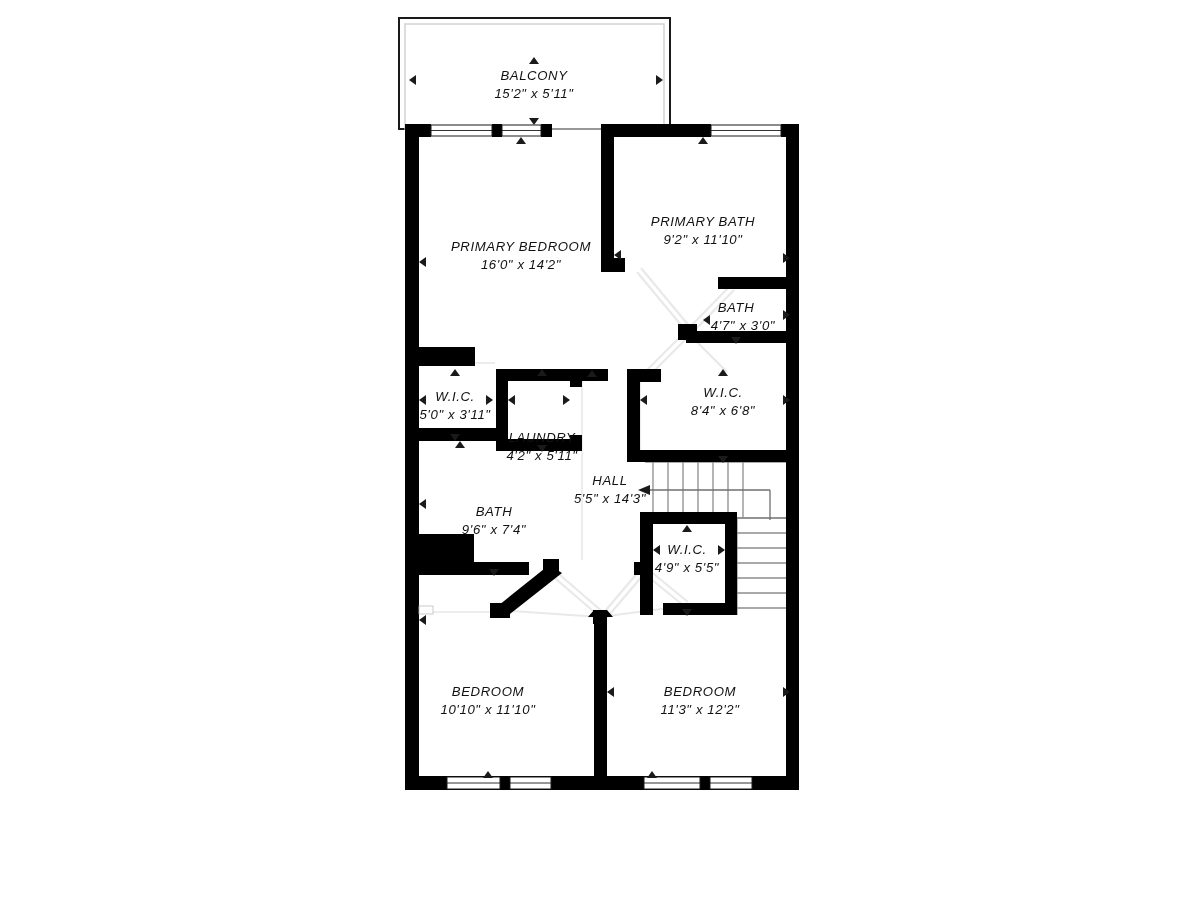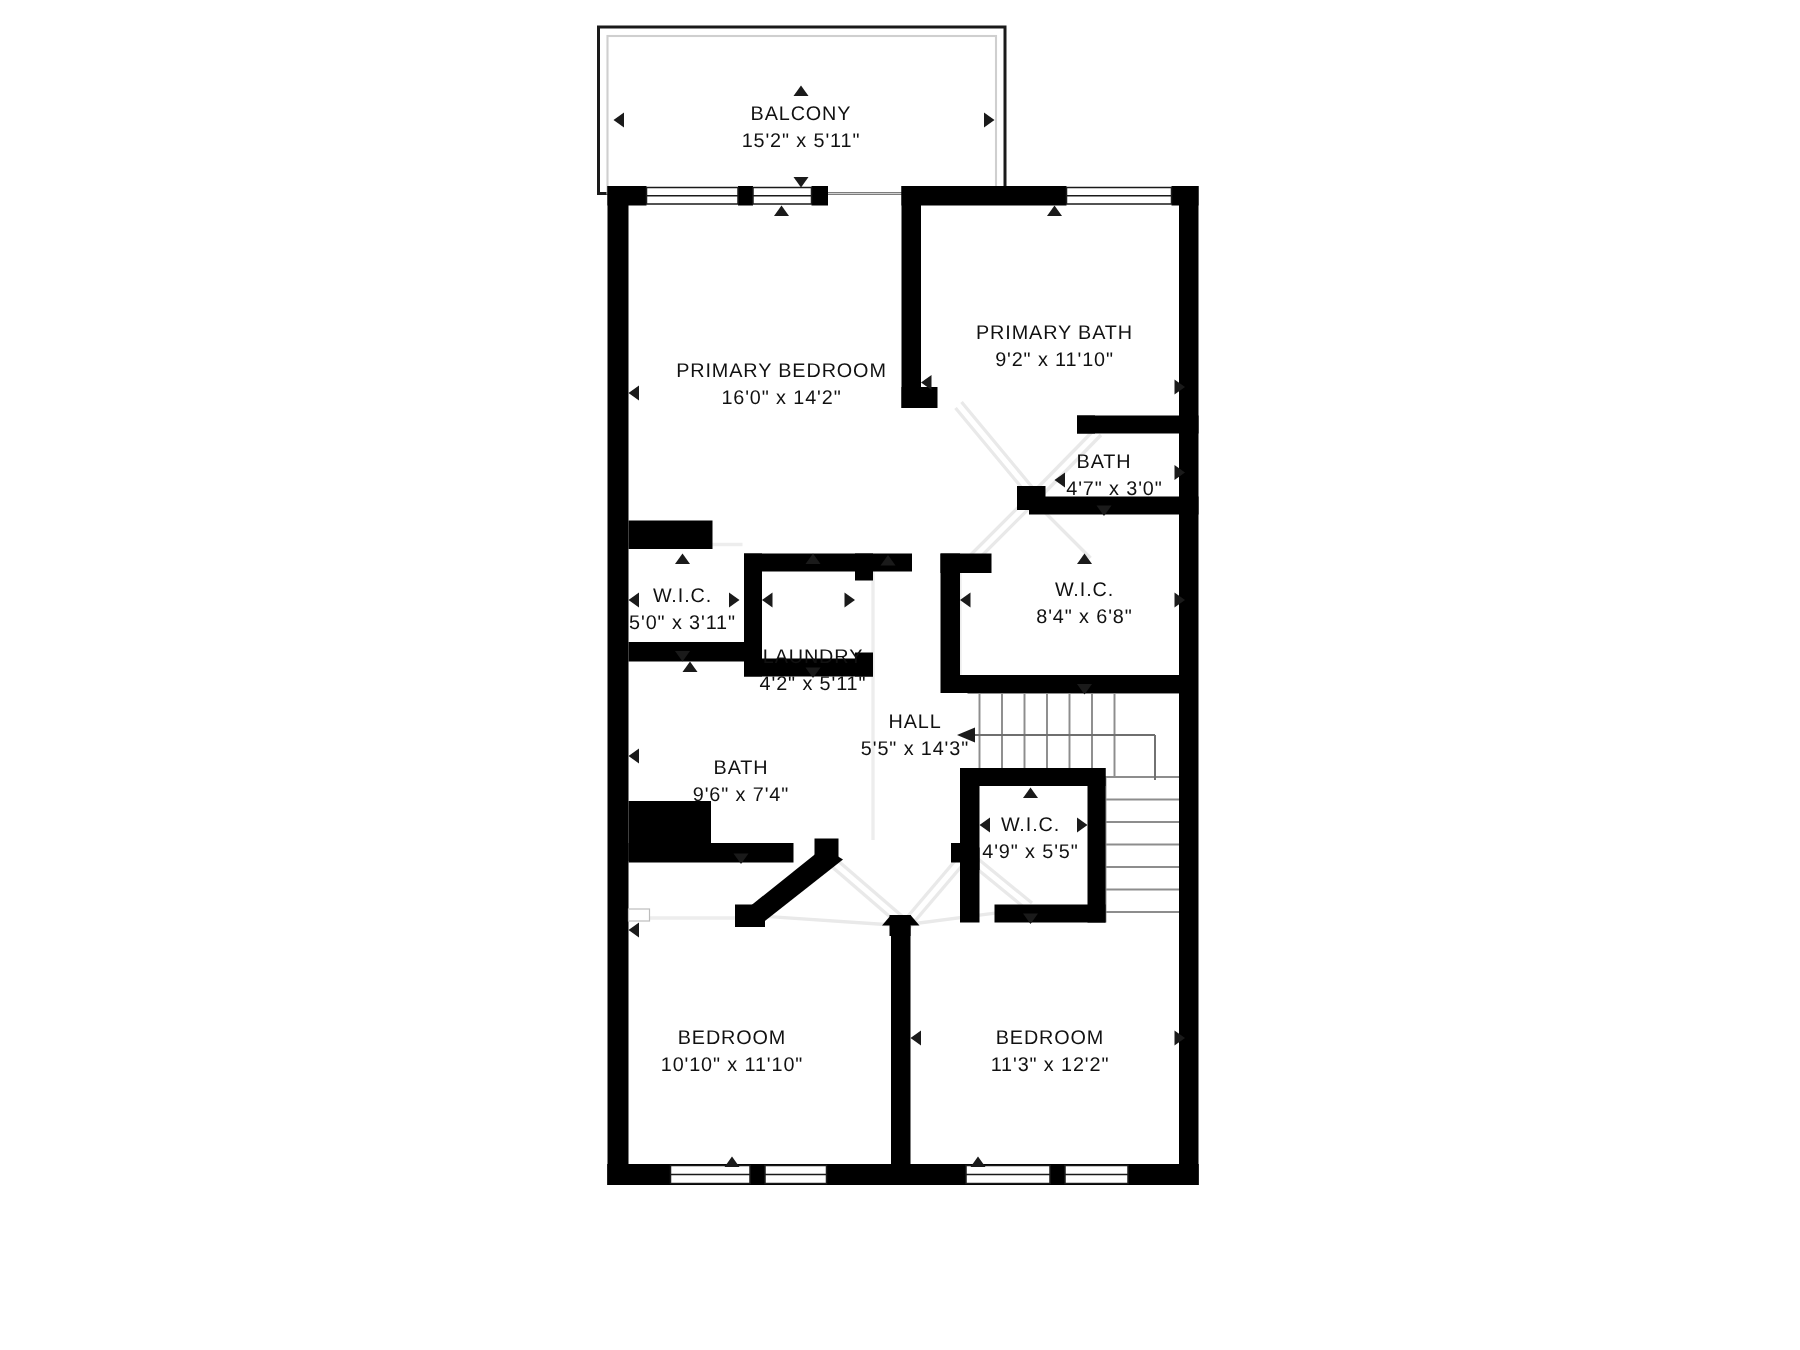--- a/index.html
+++ b/index.html
@@ -2,21 +2,21 @@
 <html><head>
 <meta charset="utf-8">
 <title>Floor Plan</title>
 <style>
   html,body{margin:0;padding:0;background:#ffffff;}
   body{
     width:1200px;height:900px;position:relative;overflow:hidden;
     font-family:"Liberation Sans","DejaVu Sans",sans-serif;
     background:#ffffff;
   }
-  #plan-stage{position:absolute;left:0;top:0;width:1200px;height:900px;}
+  #plan-stage{position:absolute;left:0;top:0;width:1200px;height:900px;font-style:italic;}
   svg#floorplan{position:absolute;left:0;top:0;width:1200px;height:900px;display:block;}
 
   .rm-label{
     font-family:"Liberation Sans","DejaVu Sans",sans-serif;
     fill:#111111;
     text-anchor:middle;
     letter-spacing:0.6px;
   }
   .rm-name{font-size:13.2px;}
   .rm-dim{font-size:13.2px;}

